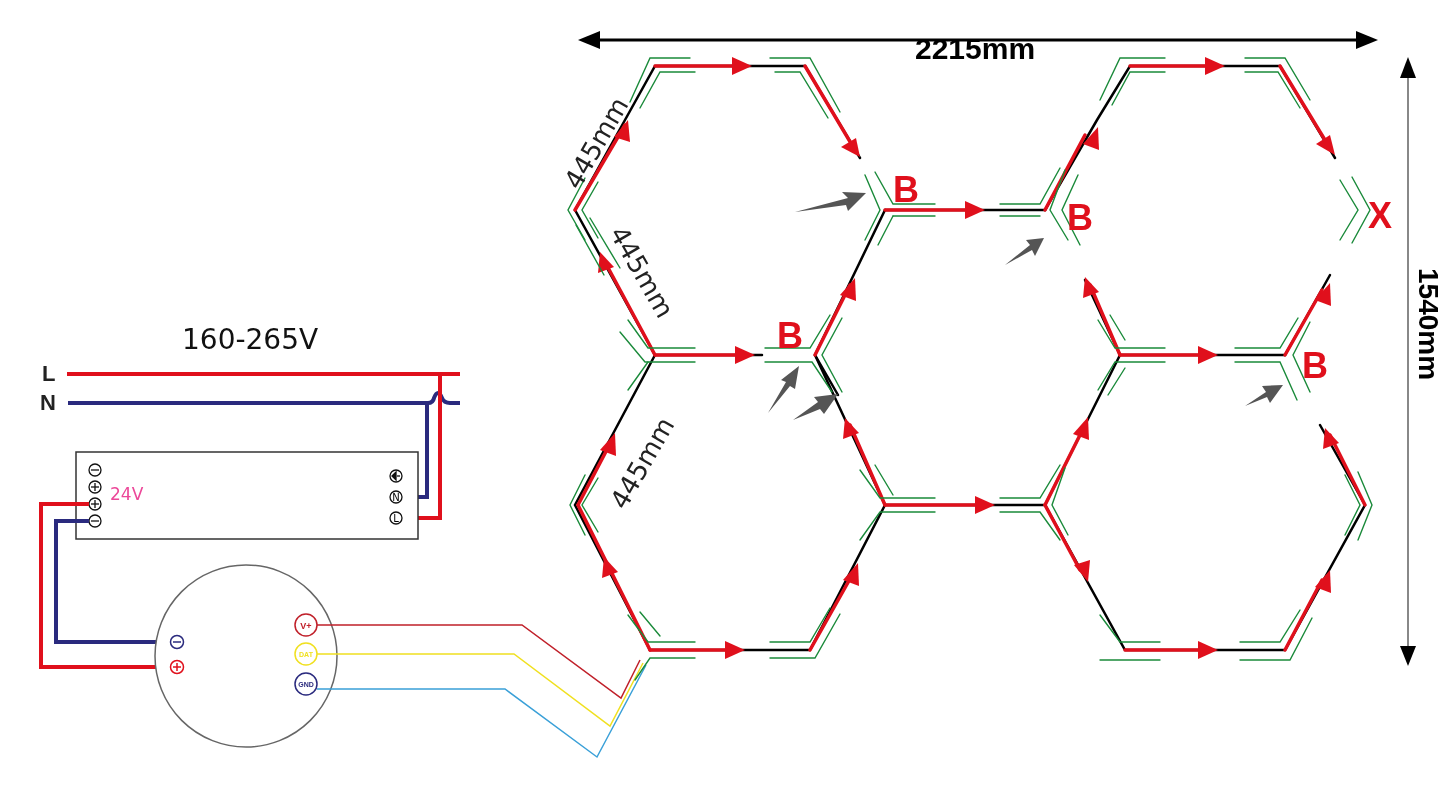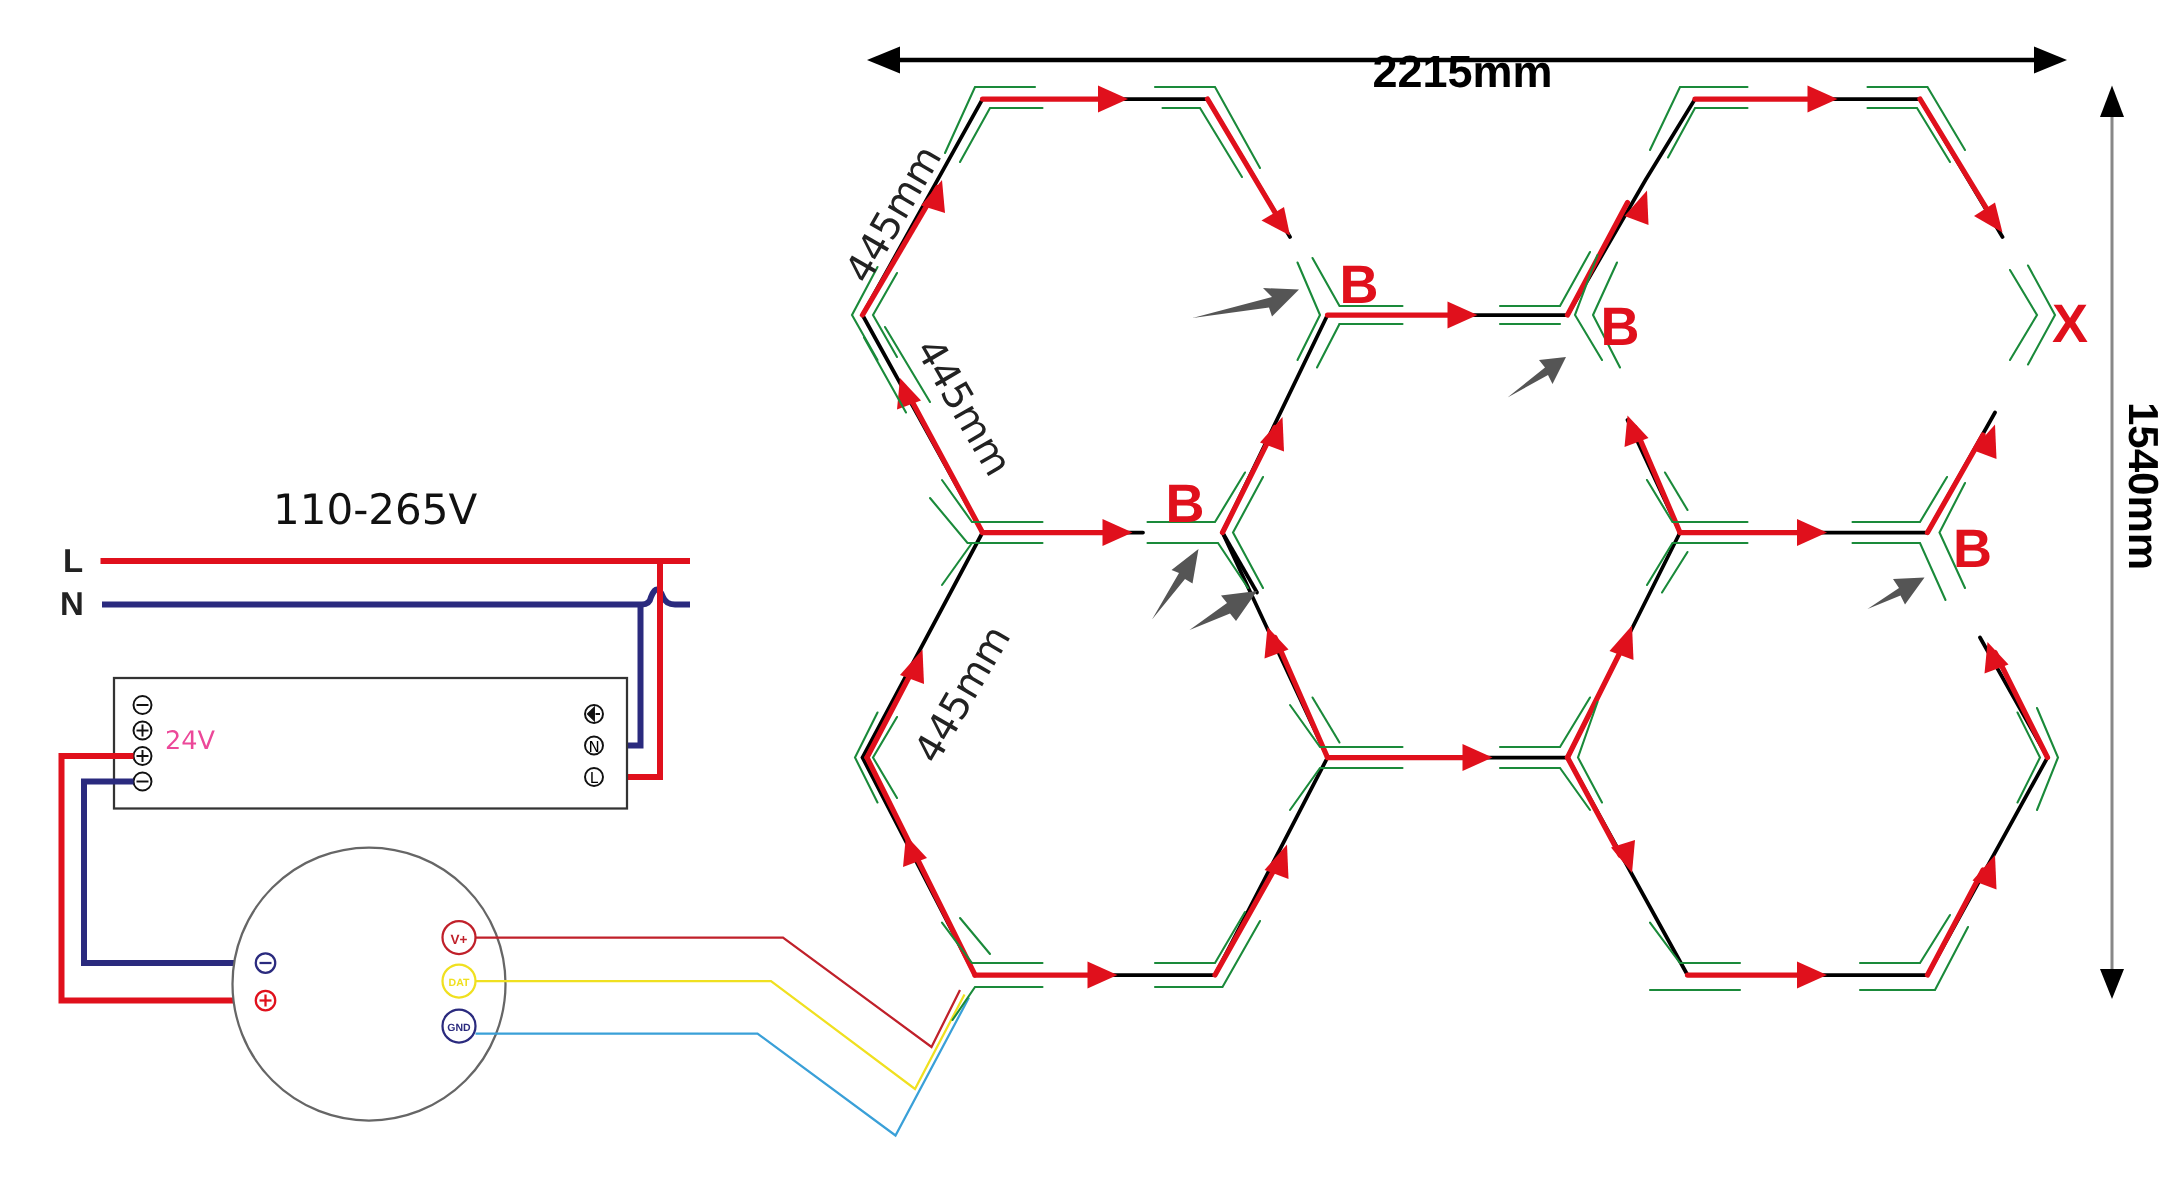--- a/index.html
+++ b/index.html
@@ -254,21 +254,21 @@
   </g>
 </svg>
 
 <div class="lbl dim-top">2215mm</div>
 <div class="lbl dim-right">1540mm</div>
 
 <div class="lbl seg-len" style="left:560px;top:180px;transform:rotate(-60deg);">445mm</div>
 <div class="lbl seg-len" style="left:628px;top:222px;transform:rotate(60deg);">445mm</div>
 <div class="lbl seg-len" style="left:606px;top:500px;transform:rotate(-60deg);">445mm</div>
 
-<div class="lbl voltage">110-265V</div>
+<div class="lbl voltage">160-265V</div>
 <div class="lbl line-lbl" style="left:42px;top:363px;">L</div>
 <div class="lbl line-lbl" style="left:40px;top:392px;">N</div>
 <div class="lbl psu-out">24V</div>
 
 <div class="lbl bmark" style="left:893px;top:172px;">B</div>
 <div class="lbl bmark" style="left:1067px;top:200px;">B</div>
 <div class="lbl bmark" style="left:777px;top:318px;">B</div>
 <div class="lbl bmark" style="left:1302px;top:348px;">B</div>
 <div class="lbl xmark" style="left:1368px;top:198px;">X</div>
 

